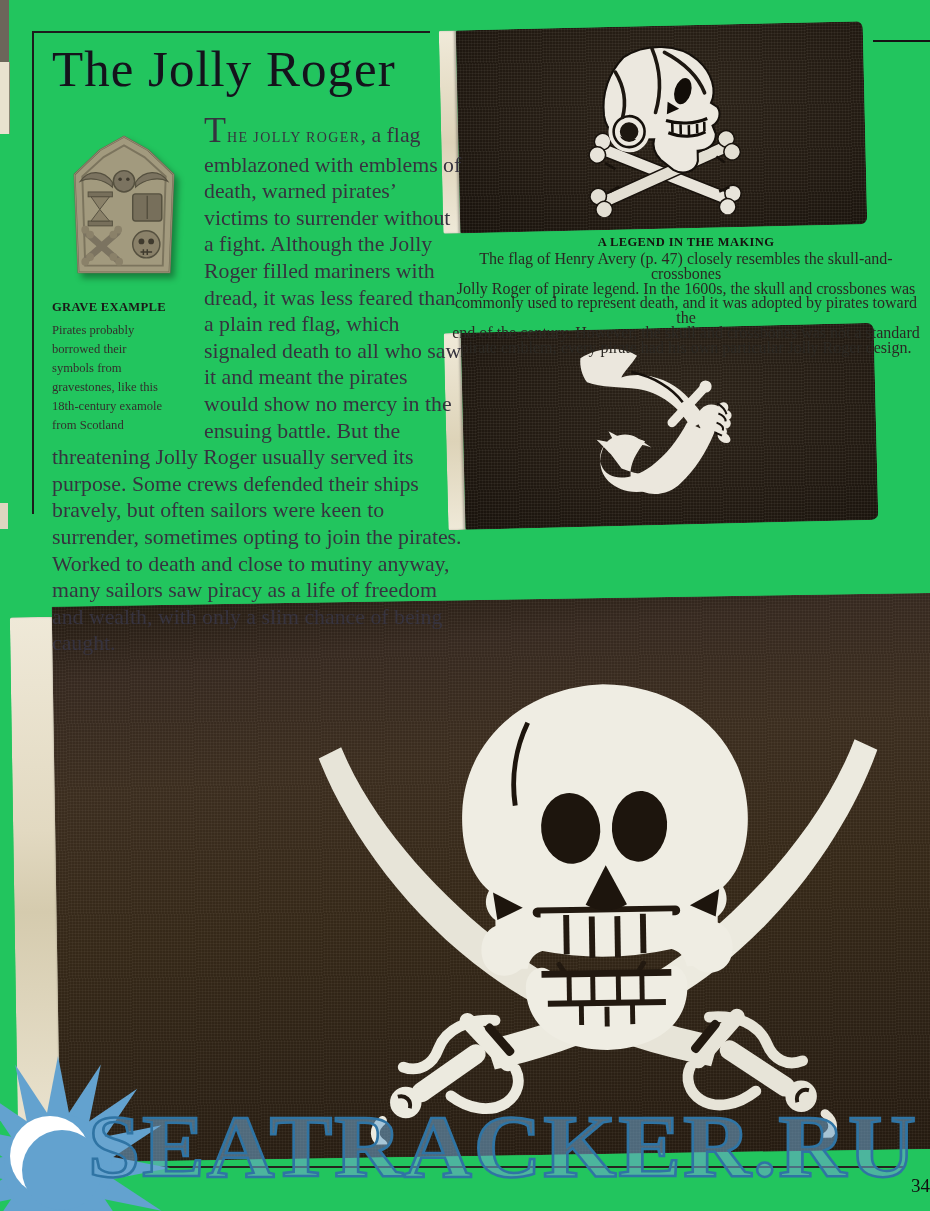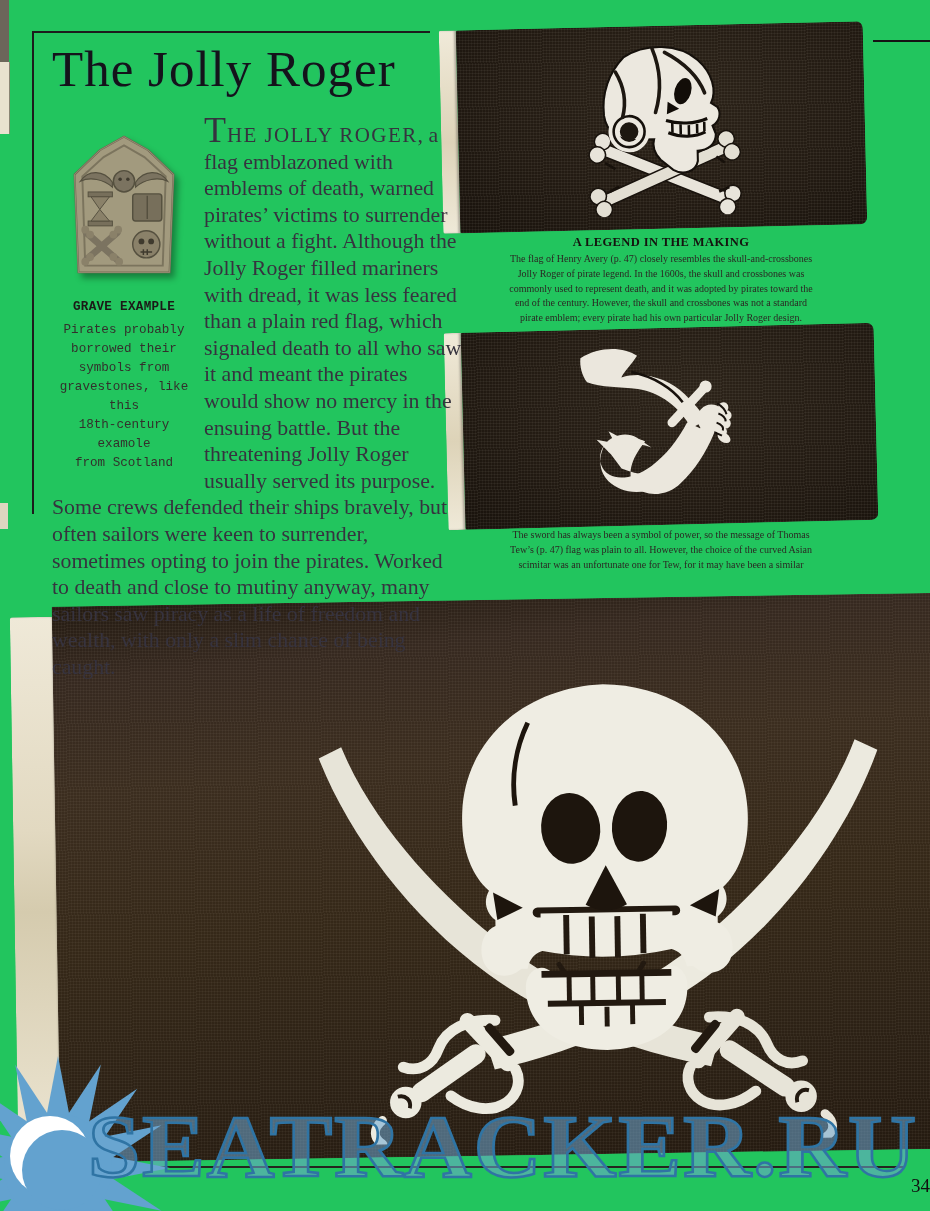--- a/index.html
+++ b/index.html
@@ -10,26 +10,26 @@
   
   .rule-top{left:33px;top:31px;width:397px;height:2px;background:#1c1c1c;}
   .rule-left{left:32px;top:31px;width:2px;height:483px;background:#1c1c1c;}
 
   
   .page-title{left:52px;top:40px;font-size:51px;letter-spacing:1px;color:#14131a;
               text-shadow:-1px 0 0 rgba(80,110,190,.22);}
 
   
   .intro{left:52px;top:120px;width:412px;font-size:21.8px;line-height:26.6px;color:#36333f;}
-  .fig{float:left;width:144px;margin:6px 8px 4px 0;text-align:center;font-family:Liberation Mono, monospace;}
+  .fig{float:left;width:144px;margin:6px 8px 4px 0;text-align:left;}
   .fig svg{display:block;margin:0 auto;filter:drop-shadow(4px 5px 3px rgba(0,0,0,.35));}
   .fig-cap-title{margin-top:8px;font-size:12.6px;font-weight:bold;letter-spacing:.3px;color:#1b1917;}
   .fig-cap-text{font-size:12.6px;line-height:19px;color:#33302c;white-space:pre-line;}
   .lead-t{font-size:36px;line-height:20px;letter-spacing:1px;}
-  .lead-sc{font-size:21px;letter-spacing:1.4px;}
+  .lead-sc{font-size:14px;letter-spacing:1.4px;}
 
   
   .flag{border-radius:3px;}
   .flag .hoist{position:absolute;left:0;top:0;bottom:0;width:17px;
                background:linear-gradient(180deg,#f0ead9,#ddd3b8 55%,#efe9d8);
                border-right:1px solid #8d8776;border-radius:2px 0 0 2px;
                box-shadow:inset -2px 0 2px rgba(0,0,0,.25);}
   .flag .cloth{position:absolute;left:17px;right:0;top:0;bottom:0;border-radius:2px 7px 7px 2px;}
   .weave{background-image:
       repeating-linear-gradient(0deg,rgba(255,248,230,.05) 0 1px,transparent 1px 3px),
@@ -42,23 +42,23 @@
       background:linear-gradient(180deg,#efe9d8 0%,#e2d9c1 40%,#d5cbae 55%,#ece5d2 100%);
       border-right:2px solid #1a140e;border-radius:3px;}
   .flag3 .cloth{left:46px;border-radius:0 0 6px 0;
       background-image:
       repeating-linear-gradient(0deg,rgba(255,240,220,.04) 0 1px,transparent 1px 3px),
       repeating-linear-gradient(90deg,rgba(255,240,220,.035) 0 1px,transparent 1px 3px),
       linear-gradient(175deg,#241b12 0%,#362920 12%,#3b2d1f 30%,#352818 55%,#2c2115 80%,#241a10 100%);}
   .leader{left:873px;top:40px;width:57px;height:2px;background:#141414;}
 
   
-  .rcap{left:427px;width:468px;text-align:center;color:#2b2823;}
+  .rcap{left:452px;width:468px;text-align:center;color:#2b2823;}
   .rcap-title{font-size:12.5px;font-weight:bold;letter-spacing:.4px;color:#15130f;margin-bottom:2px;}
-  .rcap-text{font-size:10px;line-height:14.8px;white-space:pre-line;}
+  .rcap-text{font-size:16px;line-height:14.8px;white-space:pre-line;}
   .cap1{top:235px;} .cap2{top:528px;}
 
   
   .foot-rule{left:57px;top:1166px;width:848px;height:2px;background:#26241f;}
   .page-num{left:0;right:0;top:1175px;text-align:right;font-size:19px;color:#111;}
 
   
   .wm{left:0;top:0;width:930px;height:1211px;pointer-events:none;z-index:6;text-align:center;}
   .wm svg{position:absolute;}
 
@@ -218,23 +218,20 @@
       <path d="M126,84 C116,102 104,116 90,126 C76,134 60,130 46,124 L36,110 L22,95 L40,99 L34,87 L52,97
                C56,94 64,94 70,98 C58,112 50,128 58,142 C70,154 92,152 104,140
                C118,128 130,110 138,92 C140,88 138,85 134,83 Z" fill="#ebe7dd"></path>
       <path d="M112,80 C102,98 90,112 76,122 C60,133 44,136 34,130 C24,124 22,110 30,100
                C20,118 26,136 44,144 C62,152 84,146 98,132 C110,120 122,102 128,88 Z" fill="#ebe7dd"></path>
       <path d="M30,100 C38,90 52,88 62,94 L76,104 C60,98 44,98 34,108 Z" fill="#ebe7dd"></path>
     </svg>
   </div>
 
   <div class="abs rcap cap2 z2">
-    <div class="rcap-text">The sword has always been a symbol of power, so the message of Thomas
-Tew’s (p. 47) flag was plain to all. However, the choice of the curved Asian
-scimitar was an unfortunate one for Tew, for it may have been a similar</div>
   </div>
 
   <div class="abs flag flag3 z1">
     <div class="hoist"></div>
     <div class="cloth"></div>
     <svg class="abs" style="left:290px;top:68px;" width="600" height="475" viewBox="0 0 610 470">
 
       <g>
         <path d="M589,83 C560,160 500,245 420,305 C360,350 280,385 195,402 L186,372
                  C268,355 345,322 402,277 C470,223 535,150 566,72 Z" fill="#eceadf"></path>

